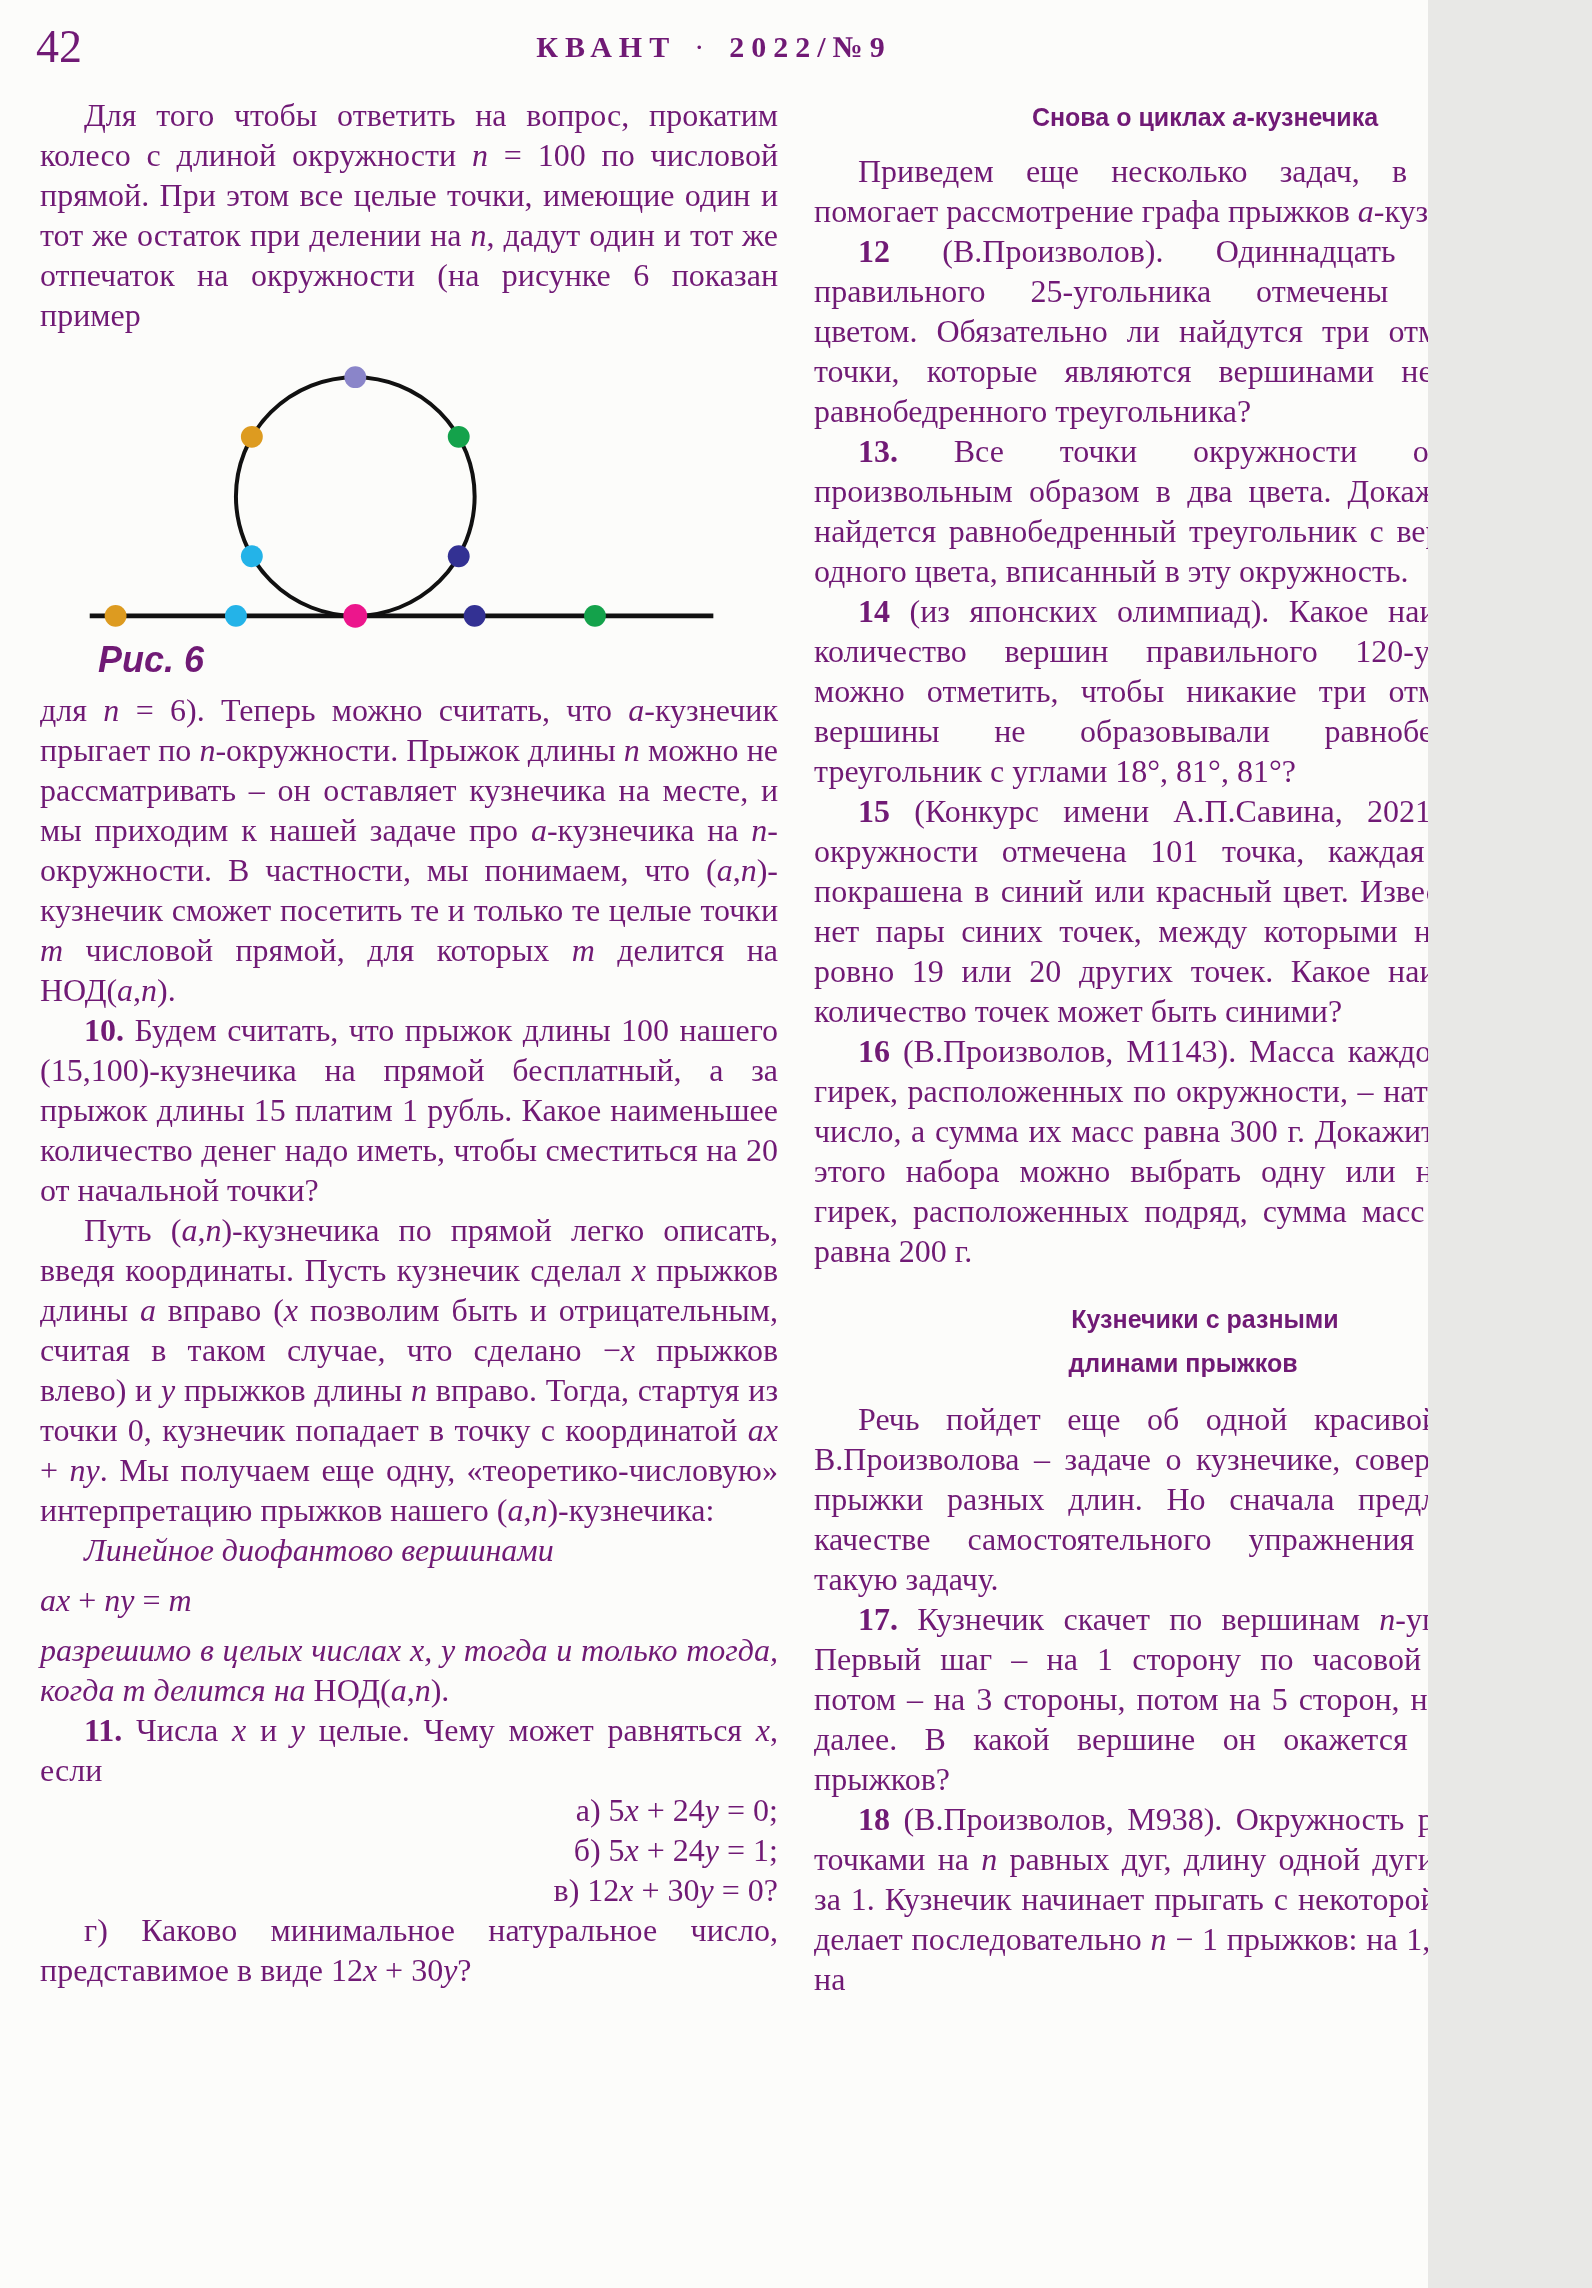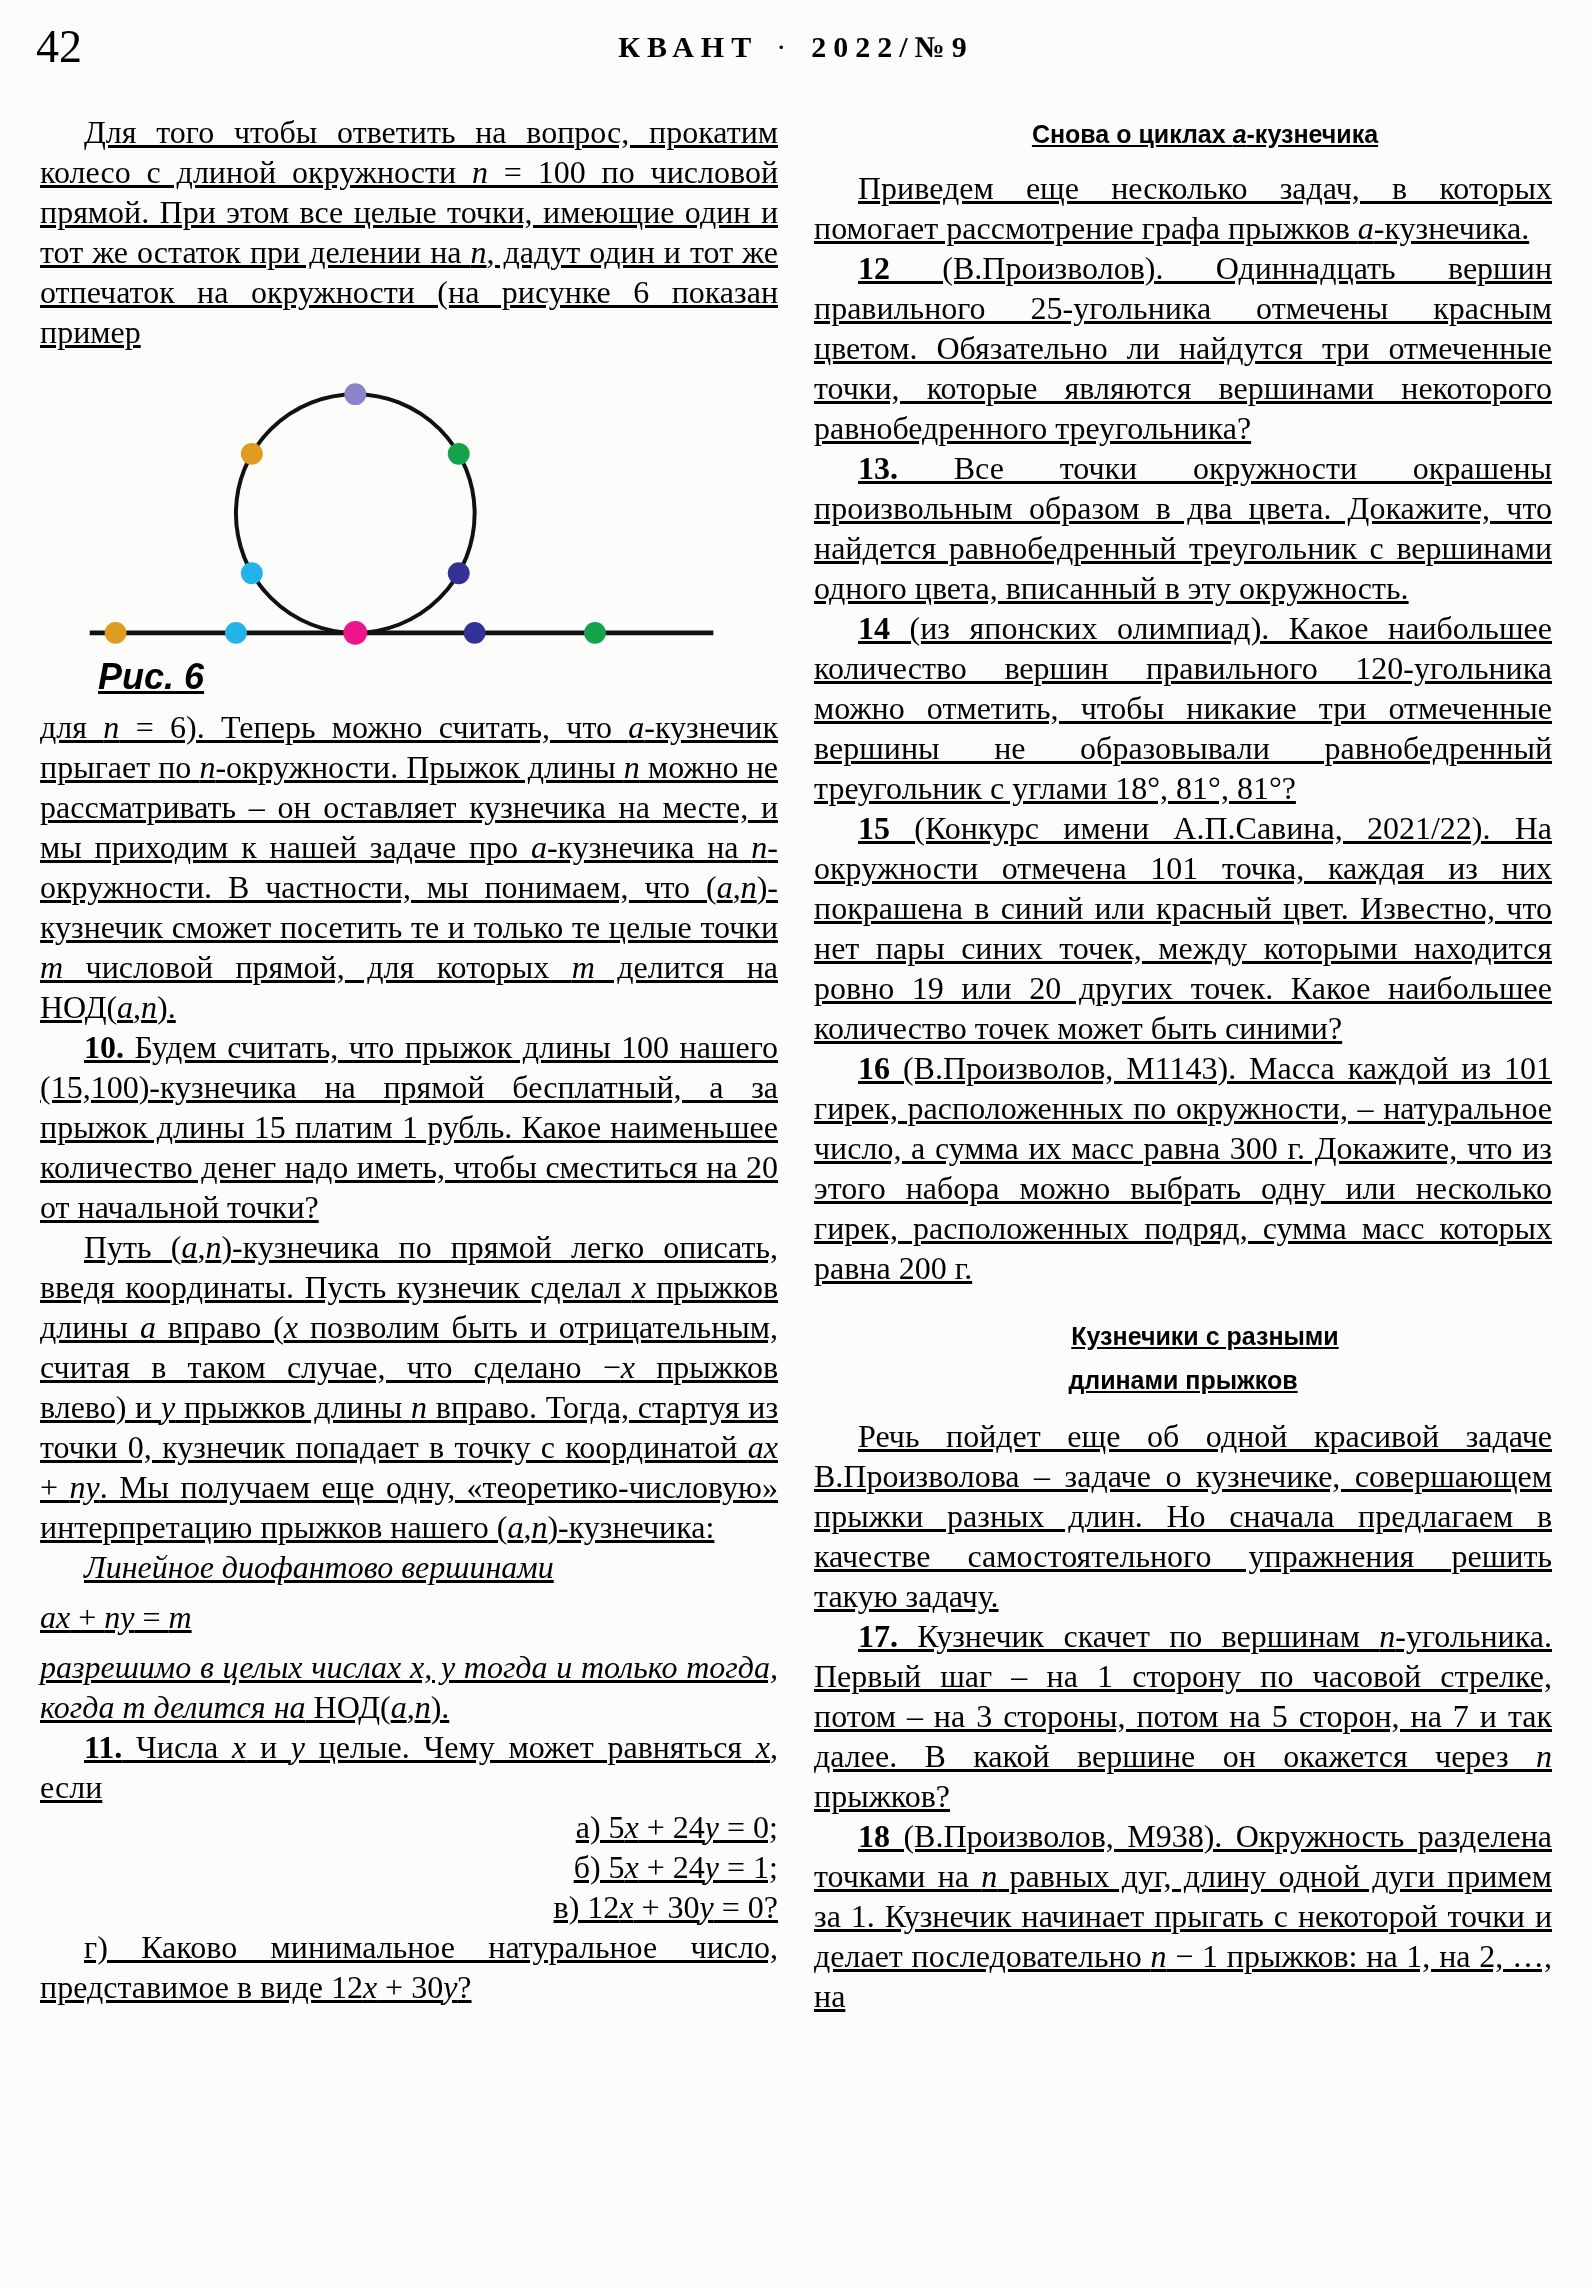--- a/index.html
+++ b/index.html
@@ -1,25 +1,25 @@
 <!DOCTYPE html>
 <html><head>
 <meta charset="utf-8">
 <style>
   html,body{margin:0;padding:0;background:#e8e8e6;}
-  .page{position:relative;width:1592px;height:2289px;background:#fcfcfa;
-        font-family:"Liberation Serif","DejaVu Serif",serif;color:#000000;overflow:hidden;}
+  .page{position:relative;width:1428px;height:2289px;background:#fcfcfa;
+        font-family:"Liberation Serif","DejaVu Serif",serif;color:#701a75;overflow:hidden;}
   
   .pageno{position:absolute;left:36px;top:20px;font-size:46px;font-weight:normal;}
   .runhead{position:absolute;left:0;top:30px;width:100%;text-align:center;
            font-size:30px;font-weight:bold;letter-spacing:7px;}
   .runhead .sep{margin:0 18px;font-weight:normal;}
   
-  .col{position:absolute;top:112px;width:738px;text-align:justify;
-       font-size:32px;line-height:40px;text-decoration:underline;}
+  .col{position:absolute;top:95px;width:738px;text-align:justify;
+       font-size:32px;line-height:40px;}
   .col-left{left:40px;}
   .col-right{left:814px;}
   .col p{margin:0;text-indent:44px;}
   .col p.noindent{text-indent:0;}
   .col p.item{text-indent:54px;text-align:right;}
   .col p.item-wrap{text-indent:44px;text-align:justify;}
   .ital{font-style:italic;}
   .heading{font-family:"Liberation Sans","DejaVu Sans",sans-serif;font-weight:bold;
            font-size:25px;line-height:44px;text-align:center;text-indent:0;margin:0 0 12px 0 !important;}
   .heading2{margin:26px 0 14px 0 !important;}

